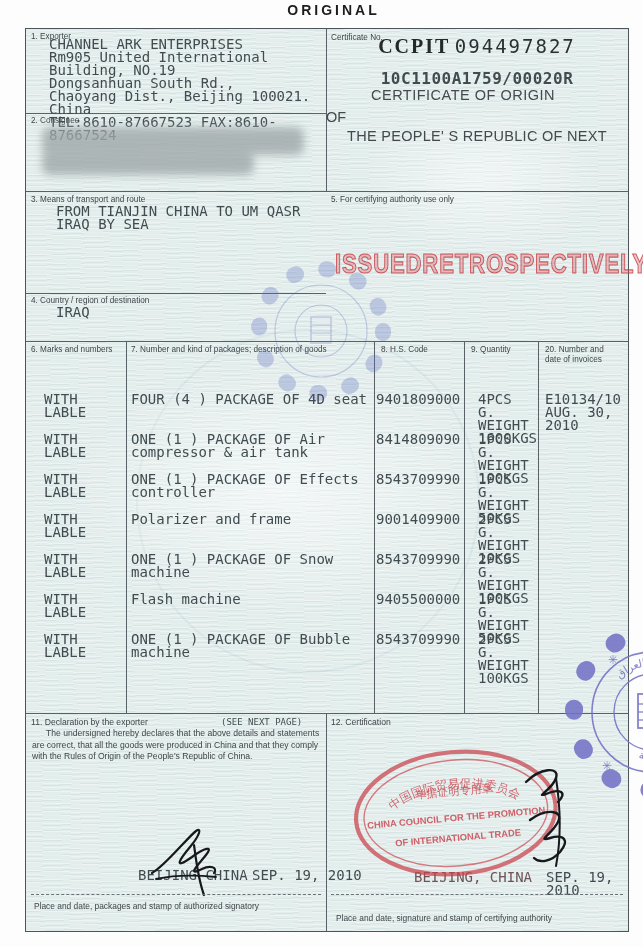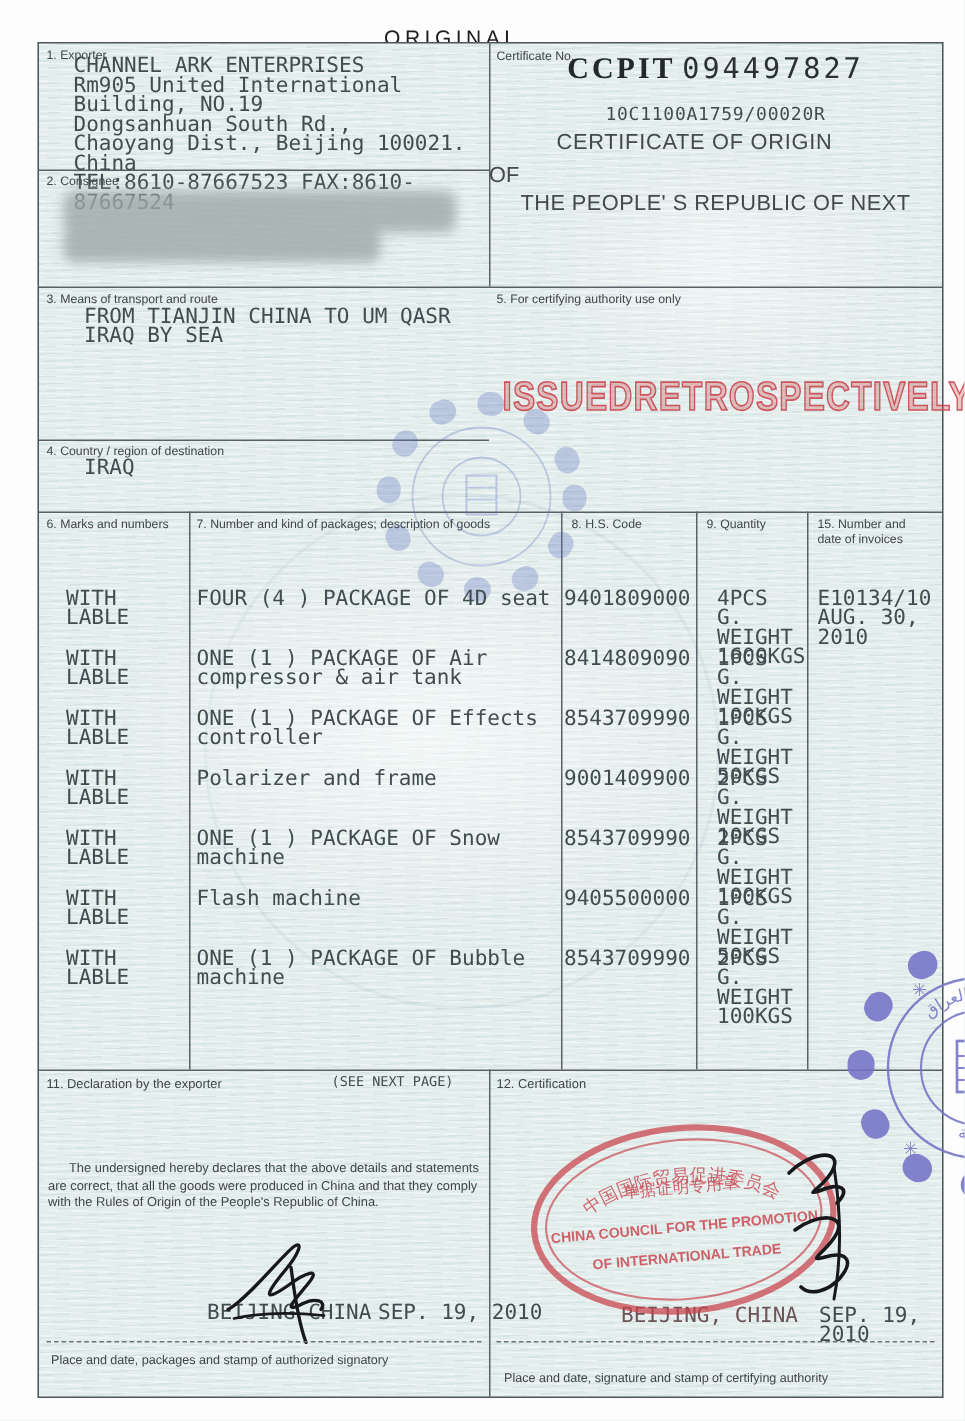--- a/index.html
+++ b/index.html
@@ -1,34 +1,34 @@
 <!DOCTYPE html>
 <html><head>
 <meta charset="utf-8">
 <style>
   html,body{margin:0;padding:0;}
   body{width:643px;height:947px;background:#fdfdfd;font-family:"Liberation Sans",sans-serif;position:relative;overflow:hidden;}
   .page{position:absolute;inset:0;overflow:hidden;}
-  .heading{position:absolute;top:17px;left:0;width:603px;text-align:center;font-weight:normal;font-size:14px;letter-spacing:3px;color:#1d1d1d;}
+  .heading{position:absolute;top:2px;left:0;width:603px;text-align:center;font-weight:bold;font-size:14px;letter-spacing:3px;color:#1d1d1d;padding-left:32px;}
   .doc{position:absolute;left:25px;top:28px;width:602px;height:902px;border:1.5px solid #4e555a;background:#e3edec;
        background-image:
          repeating-linear-gradient(2deg, rgba(255,255,255,.40) 0 1px, rgba(255,255,255,0) 1px 4px),
          repeating-linear-gradient(-3deg, rgba(137,176,175,.14) 0 1px, rgba(137,176,175,0) 1px 5px);}
   .line{position:absolute;background:#5a6166;}
   .h{height:1px;} .v{width:1px;}
   .dash{position:absolute;border-top:1px dashed #6b7277;}
   .lbl{position:absolute;font-size:8.2px;color:#3f4549;line-height:10px;}
   .mono{font-family:"DejaVu Sans Mono","Liberation Mono",monospace;color:#414c50;}
   .pre{white-space:pre-line;}
   .typ{position:absolute;font-size:14px;line-height:13px;}
   .blur-redact{position:absolute;background:#9fa8a9;opacity:.8;filter:blur(4px);border-radius:8px;}
   .certno-line{position:absolute;left:300px;top:6px;width:302px;text-align:center;}
   .ccpit{font-family:"Liberation Serif",serif;font-weight:bold;font-size:20px;letter-spacing:2px;color:#23282b;}
   .certnum{font-family:"DejaVu Sans Mono",monospace;font-size:19px;letter-spacing:2px;color:#2a3033;}
-  .subnum{position:absolute;left:300px;top:40px;width:302px;text-align:center;font-size:12px;font-weight:normal;letter-spacing:.5px;}
+  .subnum{position:absolute;left:300px;top:40px;width:302px;text-align:center;font-size:16px;font-weight:bold;letter-spacing:.5px;}
   .title1{position:absolute;left:300px;top:58px;width:274px;text-align:center;font-size:14.5px;color:#44494d;letter-spacing:.5px;}
   .title2{position:absolute;left:300px;top:80px;width:302px;text-align:left;font-size:14.5px;color:#44494d;}
   .title3{position:absolute;left:300px;top:99px;width:302px;text-align:center;font-size:14.5px;color:#44494d;letter-spacing:.3px;}
   .issued{position:absolute;left:309px;top:220px;font-weight:bold;font-size:27px;letter-spacing:1px;
           color:rgba(206,72,78,.30);-webkit-text-stroke:1.1px rgba(201,62,70,.85);
           transform:scaleX(.82);transform-origin:left center;white-space:nowrap;}
   .trow{position:absolute;left:0;width:602px;}
   .tcell{position:absolute;top:0;}
   .c-marks{left:18px;width:80px;}
   .c-desc{left:105px;width:240px;}
@@ -102,21 +102,21 @@
       <circle cx="80" cy="80" r="26" fill="none" stroke="#5a6ec0" stroke-width="1.2"></circle>
       <rect x="70" y="66" width="20" height="26" fill="none" stroke="#5a6ec0" stroke-width="1.5"></rect>
       <line x1="70" y1="74" x2="90" y2="74" stroke="#5a6ec0" stroke-width="1.2"></line>
       <line x1="70" y1="82" x2="90" y2="82" stroke="#5a6ec0" stroke-width="1.2"></line>
     </svg>
 
     <div class="hdr" style="left:5px;top:316px;width:90px;">6. Marks and numbers</div>
     <div class="hdr" style="left:105px;top:316px;width:238px;">7. Number and kind of packages; description of goods</div>
     <div class="hdr" style="left:355px;top:316px;width:78px;">8. H.S. Code</div>
     <div class="hdr" style="left:445px;top:316px;width:62px;">9. Quantity</div>
-    <div class="hdr" style="left:519px;top:316px;width:62px;">15. Number and date of invoices</div>
+    <div class="hdr" style="left:519px;top:316px;width:62px;">20. Number and date of invoices</div>
 
     <div class="trow" style="top:364px;">
       <span class="tcell typ mono c-marks">WITH LABLE</span>
       <span class="tcell typ mono c-desc">FOUR (4 ) PACKAGE  OF 4D seat</span>
       <span class="tcell typ mono c-hs">9401809000</span>
       <span class="tcell typ mono pre c-qty">4PCS
 G. WEIGHT
 1600KGS</span>
       <span class="tcell typ mono pre c-inv">E10134/10
 AUG. 30, 2010</span>
@@ -165,21 +165,21 @@
       <span class="tcell typ mono c-marks">WITH LABLE</span>
       <span class="tcell typ mono c-desc">ONE (1 ) PACKAGE  OF Bubble machine</span>
       <span class="tcell typ mono c-hs">8543709990</span>
       <span class="tcell typ mono pre c-qty">2PCS
 G. WEIGHT
 100KGS</span>
     </div>
 
     <div class="lbl" style="left:5px;top:688px;font-size:8.6px;">11. Declaration by the exporter</div>
     <div class="typ mono" style="left:195px;top:687px;font-size:9px;">(SEE NEXT PAGE)</div>
-    <div class="para" style="left:6px;top:699px;width:290px;margin-top:45px;">The undersigned hereby declares that the above details and statements are correct, that all the goods were produced in China and that they comply with the Rules of Origin of the People's Republic of China.</div>
+    <div class="para" style="left:6px;top:699px;width:290px;">The undersigned hereby declares that the above details and statements are correct, that all the goods were produced in China and that they comply with the Rules of Origin of the People's Republic of China.</div>
     <div class="typ mono" style="left:112px;top:840px;">BEIJING CHINA</div>
     <div class="typ mono" style="left:226px;top:840px;">SEP. 19, 2010</div>
     <svg class="sig-svg" style="left:118px;top:798px;" width="90" height="72" viewBox="0 0 90 72">
       <path d="M8 46 C20 40 44 10 52 4 C58 0 56 8 46 20 C36 32 28 44 48 30 C60 21 70 18 62 28 C54 38 42 50 58 42 C66 38 74 40 70 46" fill="none" stroke="#17181c" stroke-width="2.2" stroke-linecap="round"></path>
       <path d="M50 18 C52 32 54 52 60 68" fill="none" stroke="#17181c" stroke-width="2.2" stroke-linecap="round"></path>
       <path d="M12 52 C30 48 52 48 72 50" fill="none" stroke="#17181c" stroke-width="1.8" stroke-linecap="round"></path>
     </svg>
     <div class="dash" style="left:5px;top:865px;width:290px;"></div>
     <div class="footer-note" style="left:8px;top:872px;width:290px;">Place and date, packages and stamp of authorized signatory</div>
 

